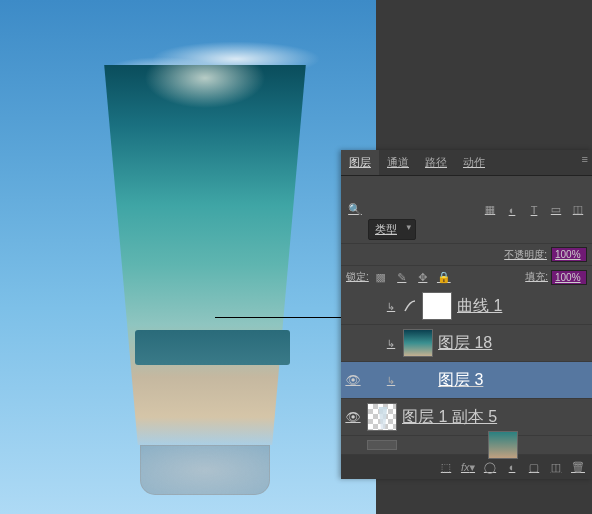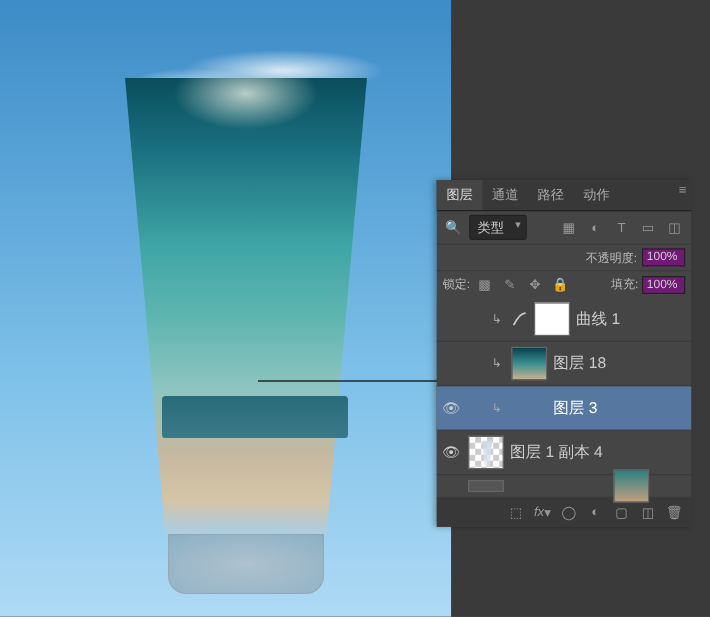--- a/index.html
+++ b/index.html
@@ -5,44 +5,44 @@
 * { margin: 0; padding: 0; box-sizing: border-box; font-family: "Microsoft YaHei", sans-serif; }
 body { width: 592px; height: 514px; overflow: hidden; background: #535353; position: relative; }
 .canvas { position: absolute; left: 0; top: 0; width: 376px; height: 514px; background: linear-gradient(to bottom, #3d8bc7 0%, #5ba5d8 30%, #7dc0e8 60%, #aedaf5 100%); }
 .cloud { position: absolute; top: 35px; right: 40px; width: 250px; height: 60px; background: radial-gradient(ellipse 120px 25px at 60% 40%, rgba(255,255,255,0.8), rgba(255,255,255,0) 70%), radial-gradient(ellipse 80px 20px at 30% 60%, rgba(255,255,255,0.6), rgba(255,255,255,0) 70%); }
 .glass { position: absolute; left: 85px; top: 65px; width: 240px; height: 430px; }
 .glass-body { position: absolute; left: 0; top: 0; width: 240px; height: 400px; background: linear-gradient(to bottom, #0a4d5c 0%, #1a7080 15%, #3fa5a5 35%, #5fb5b0 50%, #8fc5c0 65%, #c5b8a0 78%, #d5c5a8 88%, rgba(200,200,200,0.3) 95%); clip-path: polygon(8% 0%, 92% 0%, 78% 95%, 22% 95%); border-radius: 8px 8px 0 0; }
 .sunrays { position: absolute; top: -5px; left: 50%; transform: translateX(-50%); width: 200px; height: 180px; background: radial-gradient(ellipse 100px 50px at 50% 10%, rgba(255,255,240,0.7), rgba(255,255,240,0) 60%); }
 .glass-bottom { position: absolute; bottom: 0; left: 55px; width: 130px; height: 50px; background: radial-gradient(ellipse at center, rgba(180,180,180,0.6), rgba(100,100,100,0.3)); border-radius: 0 0 15px 15px; border: 1px solid rgba(150,150,150,0.4); }
 .blur-band { position: absolute; top: 265px; left: 50px; width: 155px; height: 35px; background: linear-gradient(to bottom, #2a6b7a, #3a7a88); border-radius: 3px; }
 .darkarea { position: absolute; left: 376px; top: 0; width: 216px; height: 514px; background: #3a3a3a; }
-.panel { position: absolute; right: 16px; top: 150px; width: 212px; background: #454545; color: #ccc; font-size: 11px; box-shadow: -2px 0 5px rgba(0,0,0,0.3); }
+.panel { position: absolute; right: 0; top: 150px; width: 251px; background: #454545; color: #ccc; font-size: 11px; box-shadow: -2px 0 5px rgba(0,0,0,0.3); text-decoration: underline; }
 .tabs { display: flex; background: #383838; border-bottom: 1px solid #222; }
 .tab { padding: 5px 8px; color: #aaa; cursor: pointer; font-size: 11px; }
 .tab.active { background: #454545; color: #ddd; }
 .row { display: flex; align-items: center; padding: 3px 5px; gap: 4px; border-bottom: 1px solid #3a3a3a; }
-.dropdown { background: #2a2a2a; border: 1px solid #222; color: #ccc; padding: 2px 18px 2px 6px; font-size: 11px; position: relative; border-radius: 2px; }
+.dropdown { background: #2a2a2a; border: 1px solid #222; color: #ccc; padding: 2px 18px 2px 6px; font-size: 11px; position: relative; border-radius: 2px; margin-top: 40px; }
 .dropdown::after { content: "▾"; position: absolute; right: 4px; color: #999; font-size: 9px; }
 .icon-btn { width: 18px; height: 16px; display: inline-flex; align-items: center; justify-content: center; color: #999; font-size: 11px; cursor: pointer; }
 .label-sm { font-size: 10px; color: #bbb; }
 .pct-input { background: #701a75; border: 1px solid #222; color: #ccc; padding: 1px 3px; font-size: 10px; width: 36px; }
 .lock-row { display: flex; align-items: center; padding: 3px 5px; gap: 3px; }
 .layers { background: #454545; }
 .layer { display: flex; align-items: center; padding: 4px 3px; border-bottom: 1px solid #3a3a3a; gap: 5px; }
 .layer.selected { background: #5677a0; color: #fff; }
 .vis { width: 18px; text-align: center; font-size: 12px; color: #ccc; }
 .indent { width: 12px; }
 .link-icon { width: 14px; font-size: 10px; color: #aaa; text-align: center; }
 .thumb { width: 30px; height: 28px; border: 1px solid #666; background: #888; flex-shrink: 0; }
 .thumb.white { background: #fff; }
 .thumb.sky { background: linear-gradient(to bottom, #0a4050, #3a9090 50%, #c5b090); }
 .thumb.glass { background: linear-gradient(to bottom, #2a8080, #c0a080); position: relative; }
 .thumb.checker { background: repeating-conic-gradient(#ccc 0% 25%, #fff 0% 50%) 0 0/10px 10px; position: relative; }
 .thumb.checker::after { content: ""; position: absolute; top: 3px; left: 8px; width: 14px; height: 22px; background: linear-gradient(to bottom, rgba(200,220,230,0.9), rgba(220,230,240,0.7)); clip-path: polygon(20% 0, 80% 0, 65% 100%, 35% 100%); }
-.layer-name { font-size: 13px; }
+.layer-name { font-size: 16px; }
 .footer { display: flex; justify-content: flex-end; align-items: center; padding: 4px; background: #383838; gap: 2px; }
 .foot-icon { width: 20px; height: 16px; display: inline-flex; align-items: center; justify-content: center; color: #999; font-size: 11px; cursor: pointer; }
 .menu-icon { position: absolute; right: 4px; top: 3px; color: #999; font-size: 11px; cursor: pointer; }
 .arrow-line { position: absolute; top: 317px; left: 215px; width: 195px; height: 1px; background: #000; }
 .kind-icon { width: 14px; height: 14px; display: inline-block; }
 </style>
 </head>
 <body>
 
 <div class="canvas">
@@ -118,21 +118,21 @@
     <div class="layer selected">
       <span class="vis">👁</span>
       <span class="indent"></span>
       <span class="link-icon">↳</span>
       <span class="thumb glass"></span>
       <span class="layer-name">图层 3</span>
     </div>
     <div class="layer">
       <span class="vis">👁</span>
       <span class="thumb checker"></span>
-      <span class="layer-name">图层 1 副本 4</span>
+      <span class="layer-name">图层 1 副本 5</span>
     </div>
     <div class="layer">
       <span class="vis"></span>
       <span class="thumb" style="height:10px;background:#555"></span>
     </div>
   </div>
 
   <div class="footer">
     <span class="foot-icon">⬚</span>
     <span class="foot-icon"><i style="font-style:italic">fx</i>▾</span>

